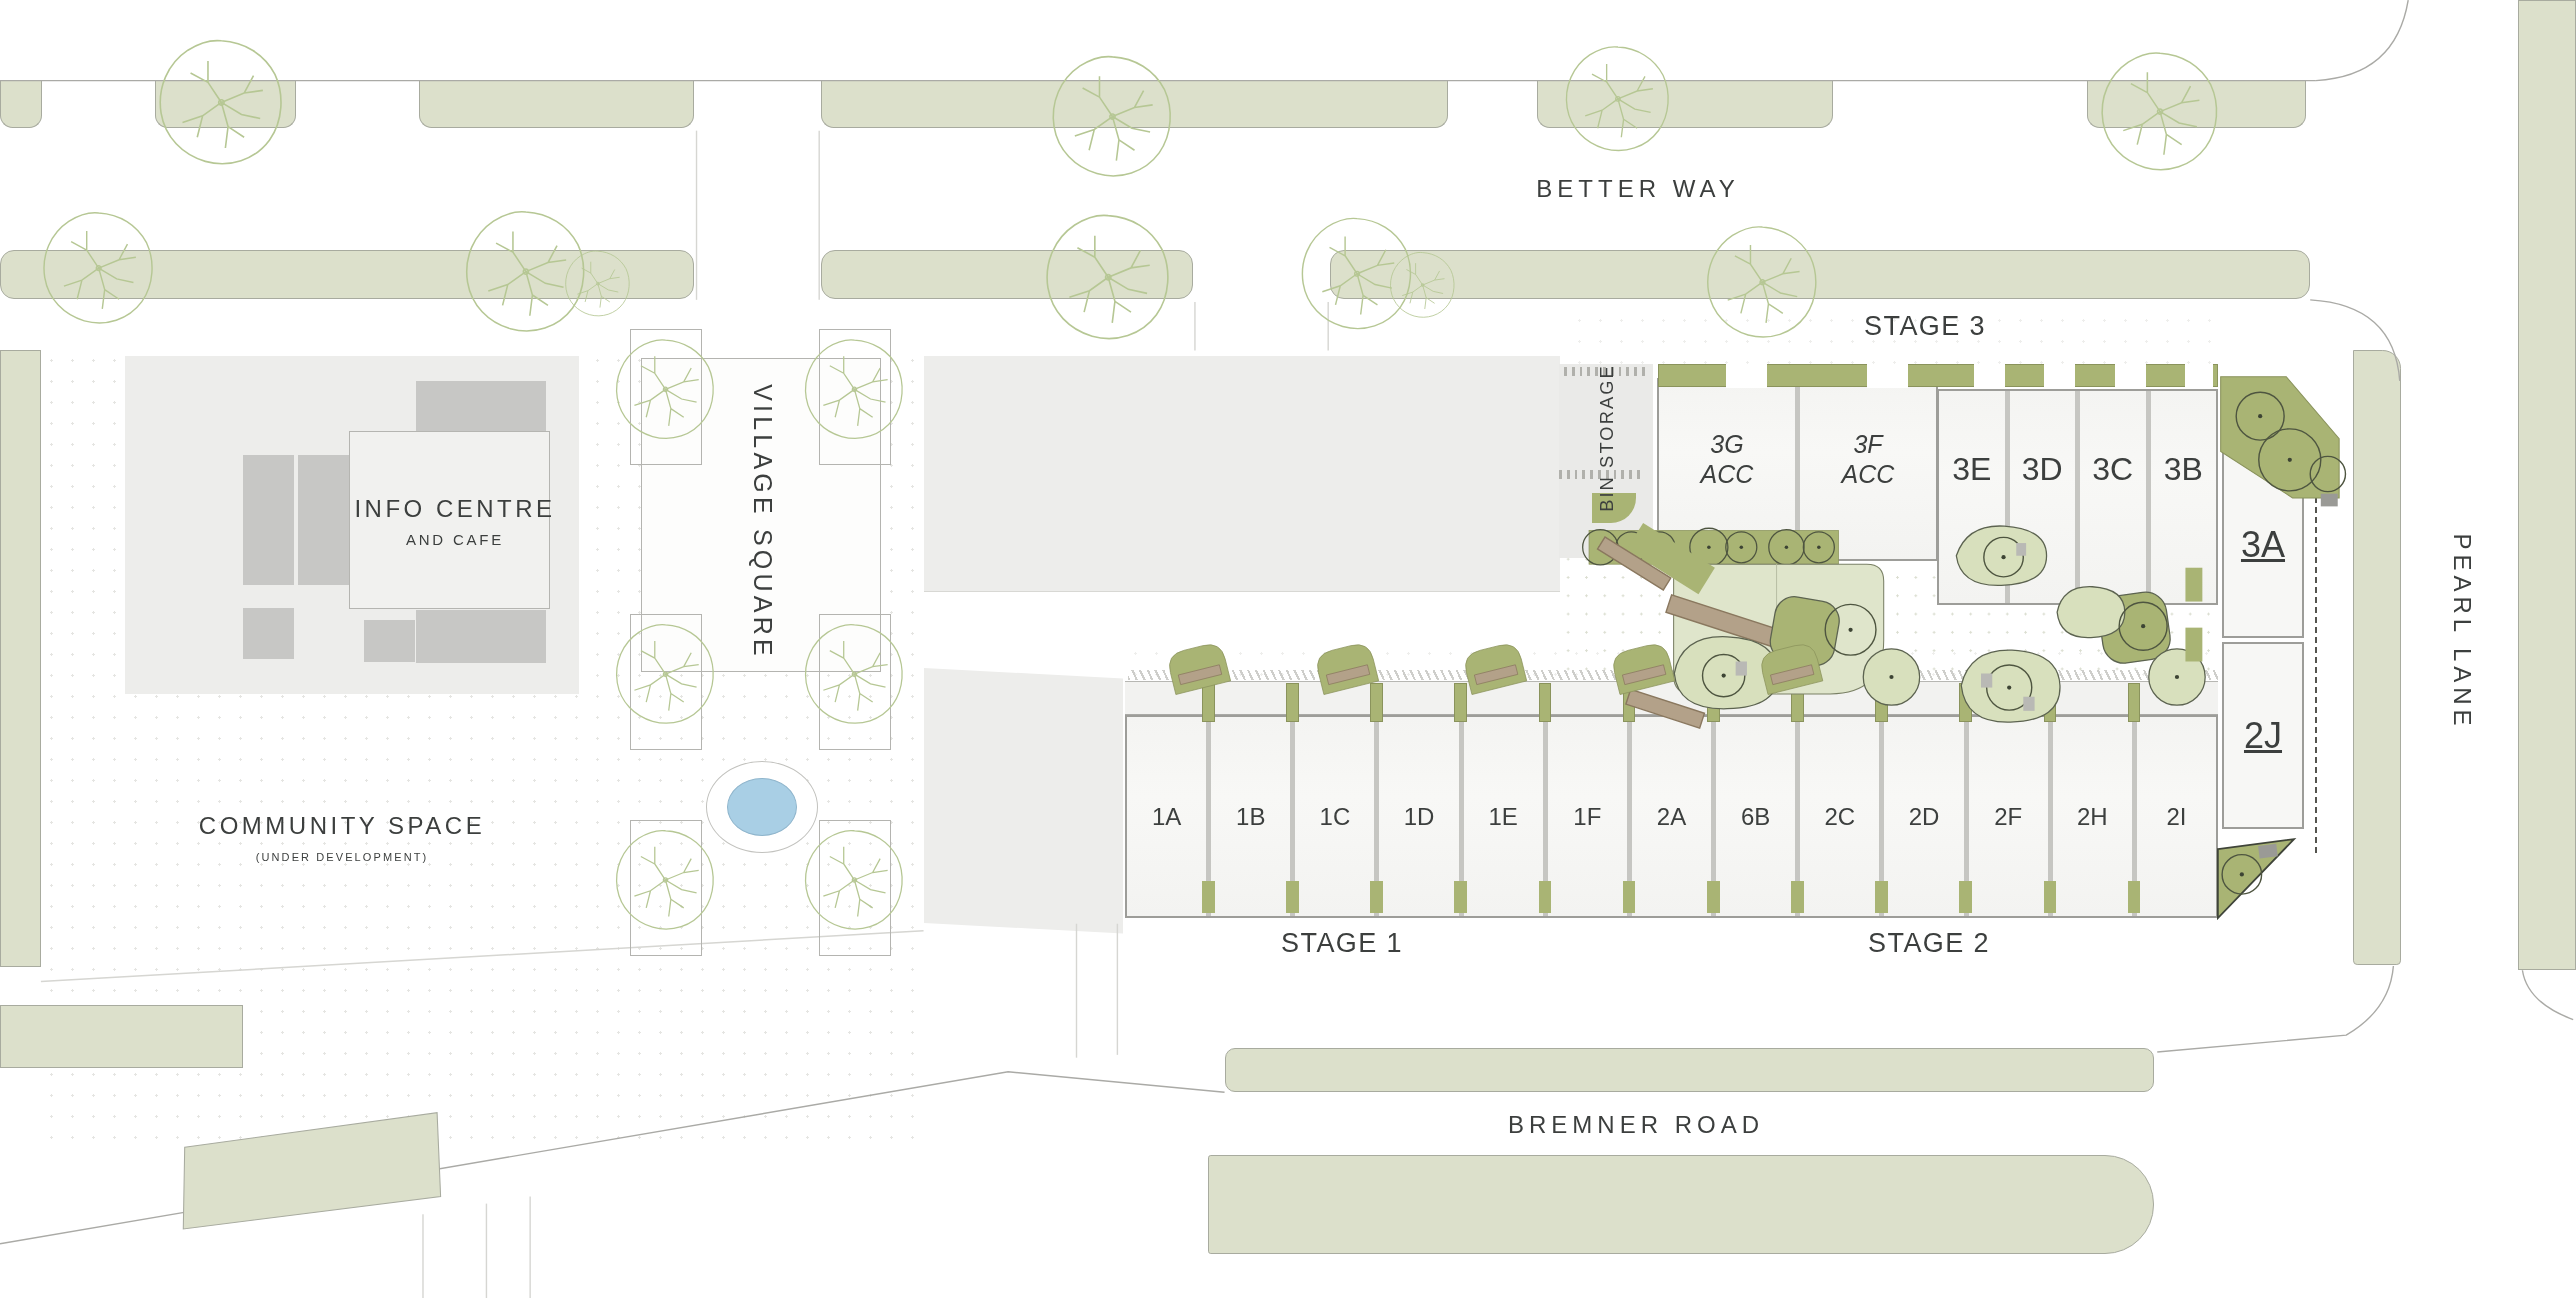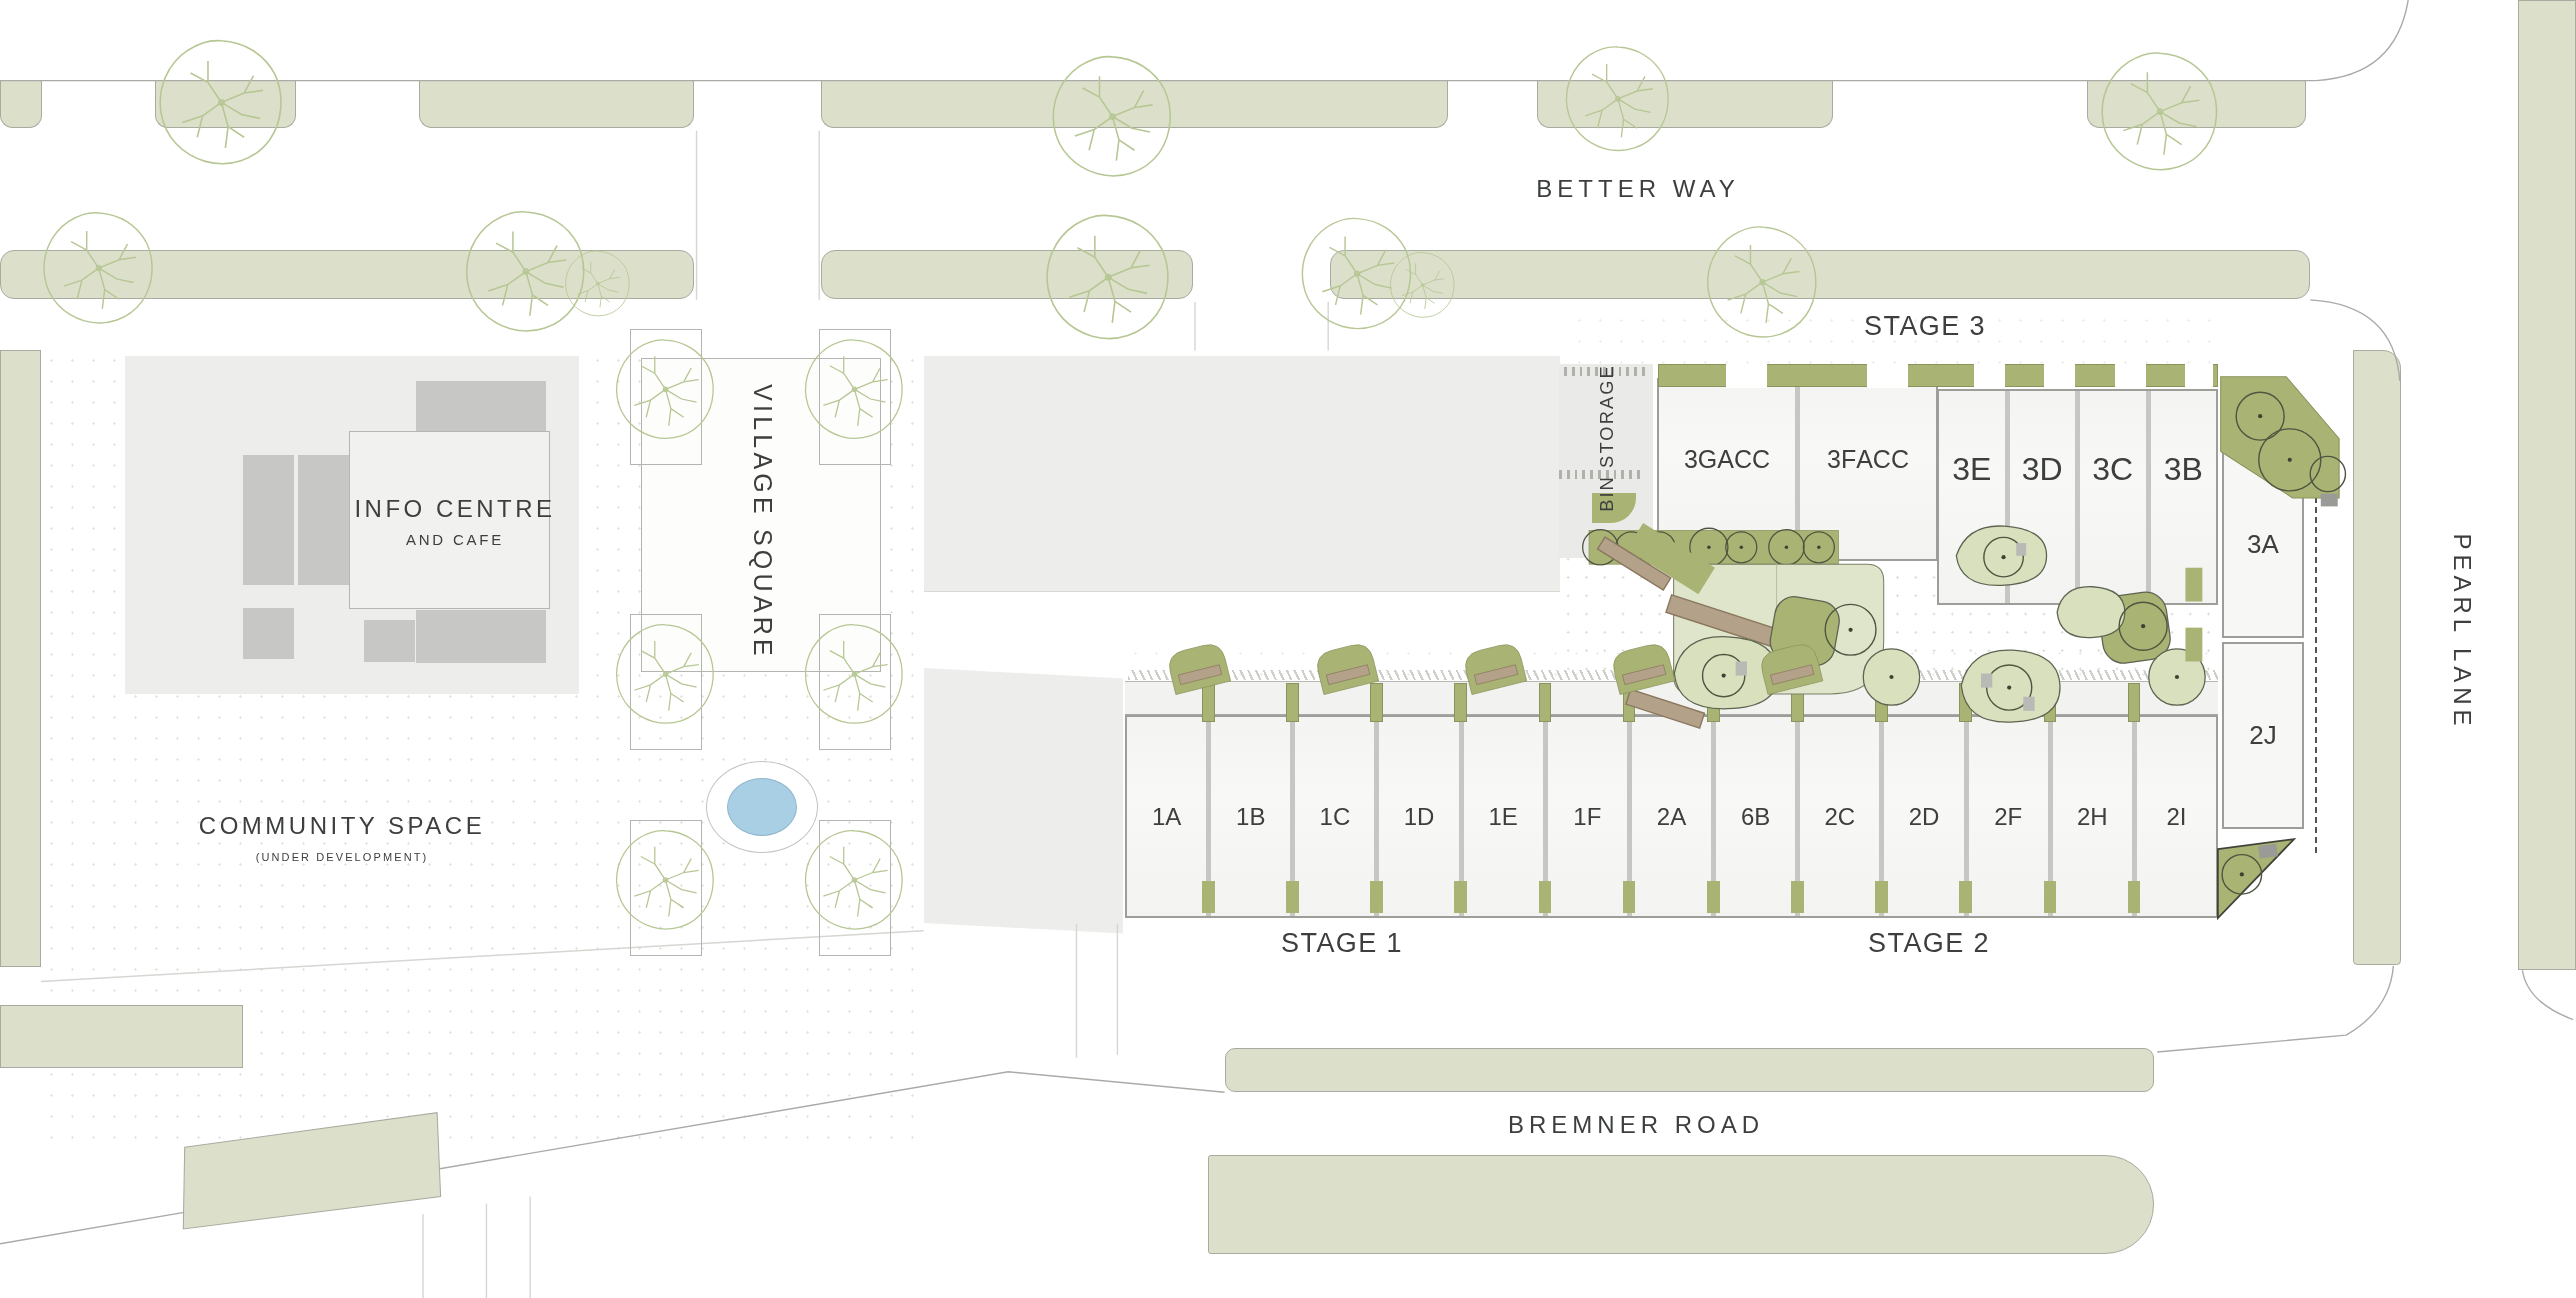--- a/index.html
+++ b/index.html
@@ -36,24 +36,24 @@
         background:linear-gradient(180deg,#f4f4f2 0%,#f8f8f6 40%,#f3f3f1 100%);}
   .unit:not(:first-child){border-left:5.6px solid var(--wall);}
   .unit .tag{font-size:24px;}
   .u12 .unit:not(:first-child)::before{content:"";position:absolute;left:-9.2px;top:-34px;width:12.7px;height:39px;
         background:var(--olive);border:0.7px solid #8a935c;box-sizing:border-box;}
   .u12 .unit:not(:first-child)::after{content:"";position:absolute;left:-9.2px;bottom:2.8px;width:12.7px;height:32px;
         background:var(--olive);}
   .u3eb .unit{padding-bottom:56px;}
   .u3eb .unit .tag{font-size:32px;}
   .uacc .unit{padding-bottom:21px;}
-  .tag2{display:flex;flex-direction:row;align-items:center;font-size:25px;line-height:1.2;}
+  .tag2{display:flex;flex-direction:column;align-items:center;font-size:25px;line-height:1.2;font-style:italic;}
   .bandtop{background:#f2f2f0;border-top:1.4px solid #b7b7b3;border-bottom:1.4px solid #a9a9a5;box-sizing:border-box;}
   .ebox{background:var(--unitfill);border:2.1px solid #9d9d99;display:flex;align-items:center;justify-content:center;
-        box-sizing:border-box;font-size:26px;}
+        box-sizing:border-box;font-size:36px;text-decoration:underline;}
   .dash{border-left:2.1px dashed #54544f;}
   .oliveband{background:var(--olive);border:0.7px solid #8a935c;box-sizing:border-box;}
   .gap{background:#fff;}
   .pondring{border-radius:50%;background:#fff;border:1.4px solid #c2c2be;}
   .pondwater{border-radius:50%;background:var(--pond);border:1.4px solid #8fb5cc;}
   .frame{border:1.1px solid #b4b4b0;}
   .bldg-d{background:#c7c7c5;}
   .bldg-l{background:#f1f1ef;border:1.4px solid #b5b5b1;box-sizing:border-box;}
   svg{position:absolute;left:0;top:0;pointer-events:none;}
 </style>

